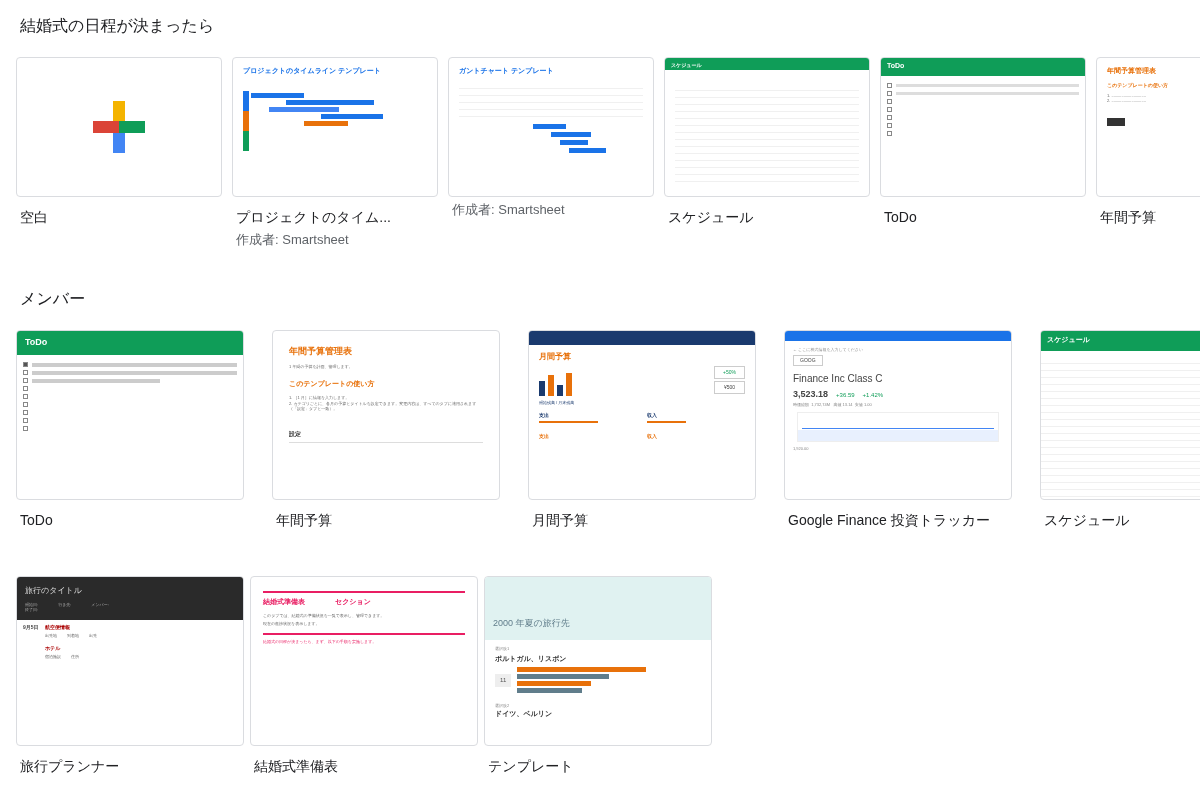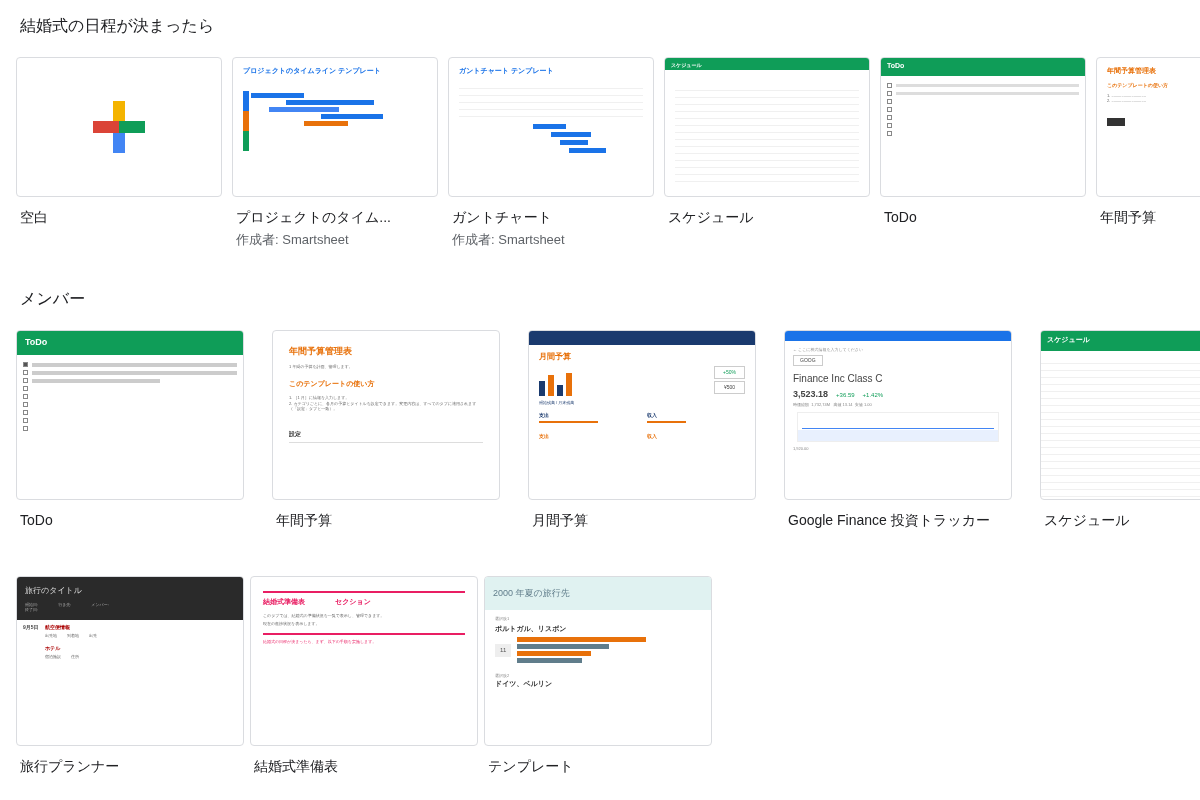--- a/index.html
+++ b/index.html
@@ -152,21 +152,20 @@
         <div class="bluetitle">ガントチャート テンプレート</div>
         <div class="grid" style="height:40px;"></div>
         <div style="position:relative;height:40px;">
           <div style="position:absolute;left:40%;top:2px;width:18%;height:5px;background:#1a73e8;"></div>
           <div style="position:absolute;left:50%;top:10px;width:22%;height:5px;background:#1a73e8;"></div>
           <div style="position:absolute;left:55%;top:18px;width:15%;height:5px;background:#1a73e8;"></div>
           <div style="position:absolute;left:60%;top:26px;width:20%;height:5px;background:#1a73e8;"></div>
         </div>
       </div>
     </div>
-    <div class="card-title">ガントチャート</div>
     <div class="card-sub">作成者: Smartsheet</div>
   </div>
 
   <div class="card">
     <div class="thumb">
       <div class="greenhead sm">スケジュール</div>
       <div class="mini">
           <div class="grid" style="height:100px;"></div>
         </div>
     </div>
@@ -392,21 +391,21 @@
         <div class="pinkline" style="margin-top:6px;"></div>
         <div class="subtext" style="color:#e91e63;margin-top:4px;">結婚式の日程が決まったら、まず、以下の手順を実施します。</div>
       </div>
     </div>
     <div class="card-title">結婚式準備表</div>
   </div>
 
   <div class="card">
     <div class="thumb">
       <div class="tealhead">
-        <div style="color:#607d8b;font-size:9px;">2000 年夏の旅行先</div>
+        <div style="color:#607d8b;font-size:9px;margin-top:30px;">2000 年夏の旅行先</div>
       </div>
       <div class="mini" style="padding:6px 10px;">
         <div style="font-size:4px;color:#888;">選択肢1</div>
         <div style="font-size:7px;font-weight:bold;color:#333;margin-top:2px;">ポルトガル、リスボン</div>
         <div style="display:flex;gap:6px;margin-top:4px;align-items:center;">
           <div style="background:#eee;padding:2px 5px;font-size:6px;color:#555;">11</div>
           <div style="flex:1;">
             <div style="height:5px;background:#e8710a;width:70%;margin-bottom:2px;"></div>
             <div style="height:5px;background:#607d8b;width:50%;margin-bottom:2px;"></div>
             <div style="height:5px;background:#e8710a;width:40%;margin-bottom:2px;"></div>

